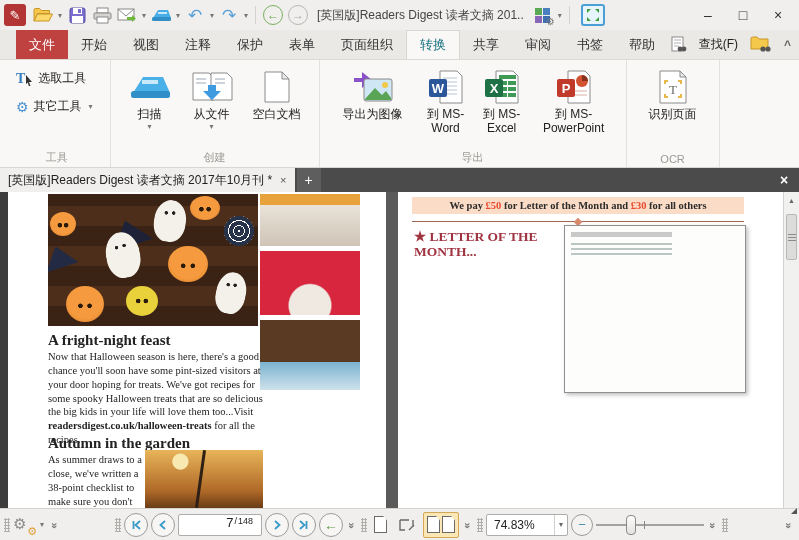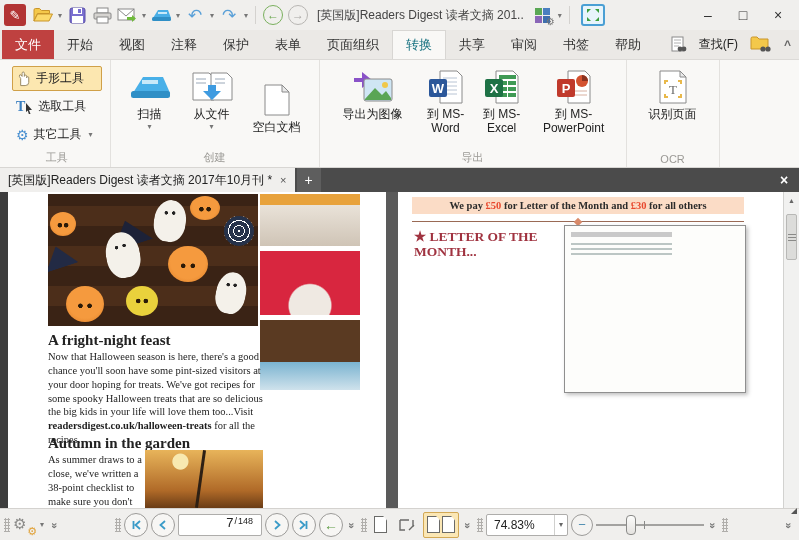--- a/index.html
+++ b/index.html
@@ -15,21 +15,21 @@
   .caret { font-size:8px; color:#777; width:8px; text-align:center; }
   .vsep { width:1px; height:18px; background:#d4d2cf; margin:0 4px; }
   .tb-title { font-size:12px; color:#444; margin:0 6px; white-space:nowrap; }
   .squares { position:relative; width:16px; height:16px; }
   .squares i { position:absolute; width:7px; height:7px; }
   .fullscreen-btn { width:24px; height:22px; border:2px solid #4a9fd4; background:#e8f4fb; border-radius:3px; display:flex; align-items:center; justify-content:center; color:#3d9e3d; font-size:10px; margin-left:6px; }
   .winctl { width:34px; height:24px; display:flex; align-items:center; justify-content:center; font-size:14px; color:#333; }
   .spacer { flex:1; }
 
   
-  .ribbontabs { height:30px; display:flex; align-items:stretch; background:#ebe9e6; border-bottom:1px solid #dcdad7; padding-left:2px;justify-content:flex-end; }
+  .ribbontabs { height:30px; display:flex; align-items:stretch; background:#ebe9e6; border-bottom:1px solid #dcdad7; padding-left:16px;justify-content:flex-end; }
   .rtab { padding:0 13px; display:flex; align-items:center; font-size:13px; color:#333; }
   .rtab.file { background:#bf4140; color:#fff; }
   .rtab.active { background:#f9f8f6; color:#15707f; border:1px solid #d8d6d3; border-bottom:none; }
   .ribbonright { margin-left:auto; display:flex; align-items:center; gap:12px; padding-right:8px; }
   .collapse { color:#666; font-size:12px; font-weight:bold; }
 
   
   .ribbon { height:108px; background:#f9f8f6; display:flex; border-bottom:1px solid #d8d6d3; padding-left:4px; }
   .rgroup { position:relative; display:flex; padding:4px 8px 18px; border-right:1px solid #e3e1de; }
   .glabel { position:absolute; bottom:2px; left:0; width:100%; text-align:center; font-size:11px; color:#9b9995; }
@@ -234,26 +234,20 @@
           <circle cx="13" cy="13" r="2.6" fill="#555"></circle>
           <circle cx="18" cy="13" r="2.6" fill="#555"></circle>
         </svg>
       <span class="collapse">^</span>
     </div>
   </div>
 
   <div class="ribbon">
     <div class="rgroup">
       <div class="toolcol">
-        <div class="toolrow selected">
-          <svg width="15" height="17" viewBox="0 0 20 24">
-              <path d="M6 22 V12 q-3-3.5-1.4-5T8 9V4.6q0-1.8 1.6-1.8t1.6 1.8V9q0-1.8 1.6-1.8t1.6 1.8v2q0-1.6 1.5-1.6T17.4 11v6.5q0 4.5-5 4.5z" fill="#fff" stroke="#9a8a64" stroke-width="1.4"></path>
-            </svg>
-          <span>手形工具</span>
-        </div>
         <div class="toolrow">
           <span style="display:flex;align-items:flex-end;">
             <b class="serif" style="color:#3a7fc0;font-size:14px;line-height:1;">T</b>
             <svg width="8" height="11" viewBox="0 0 8 11">
                 <path d="M1 0 L7 7 H4 L5.5 11 3.8 11 2.8 7.5 1 9z" fill="#333"></path>
               </svg>
           </span>
           <span>选取工具</span>
         </div>
         <div class="toolrow">
@@ -282,21 +276,21 @@
           <svg width="42" height="34" viewBox="0 0 42 34">
               <path d="M2 3 h16 l5 5 v22 H2z" fill="#fff" stroke="#8a8a8a"></path>
               <path d="M20 3 h16 l5 5 v22 H20z" fill="#fff" stroke="#8a8a8a"></path>
               <path d="M5 9 h10 M5 13 h10 M24 9 h10 M24 13 h10" stroke="#9aa8b8"></path>
               <path d="M17 15 h8 v6 h5 l-9 9 -9 -9 h5z" fill="#3f9be0"></path>
             </svg>
         </div>
         <span class="lbl">从文件</span>
         <span class="caret">▾</span>
       </div>
-      <div class="bigbtn" style="width:64px;justify-content:center;">
+      <div class="bigbtn" style="width:64px;">
         <div class="ic">
           <svg width="28" height="34" viewBox="0 0 28 34">
               <path d="M2 2 h17 l7 7 v23 H2z" fill="#fff" stroke="#8a8a8a"></path>
               <path d="M19 2 v7 h7z" fill="#eaeaea" stroke="#8a8a8a"></path>
             </svg>
         </div>
         <span class="lbl">空白文档</span>
       </div>
       <div class="glabel">创建</div>
     </div>

